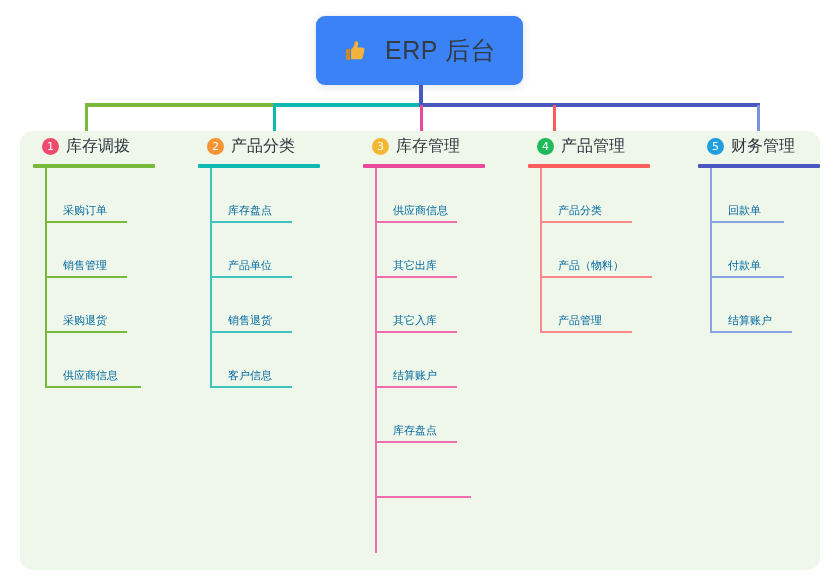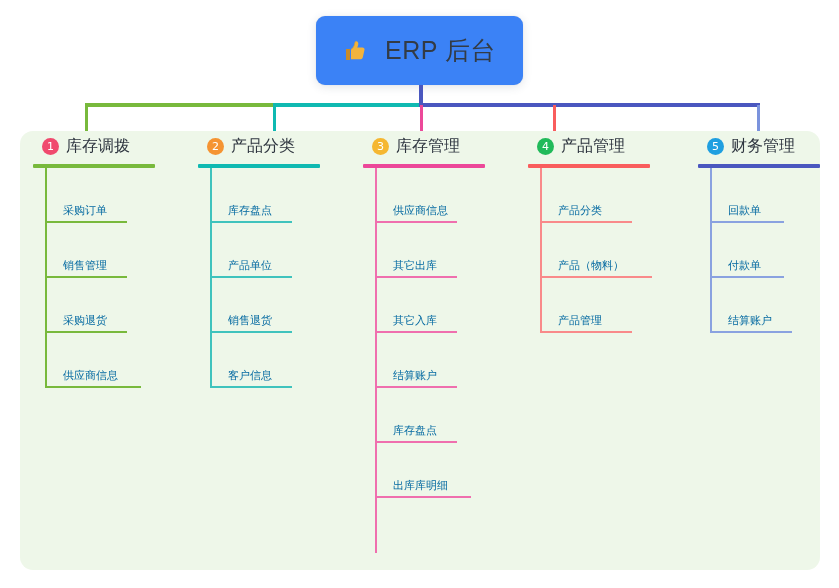--- a/index.html
+++ b/index.html
@@ -178,21 +178,20 @@
           </div>
           <div class="item">
             <span class="item-label">结算账户</span>
             <div class="item-rule" style="width: 82px; background: rgb(239, 111, 174);"></div>
           </div>
           <div class="item">
             <span class="item-label">库存盘点</span>
             <div class="item-rule" style="width: 82px; background: rgb(239, 111, 174);"></div>
           </div>
           <div class="item">
-            <span class="item-label">出库库明细</span>
             <div class="item-rule" style="width: 96px; background: rgb(239, 111, 174);"></div>
           </div>
         </div>
       </div>
       <div class="col" style="left: 508px; width: 175px;">
         <div class="col-head">
           <span class="badge" style="background: rgb(33, 186, 90);">4</span>
           <span class="head-label">产品管理</span>
         </div>
         <div class="head-rule" style="width: 122px; background: rgb(249, 93, 93);"></div>

